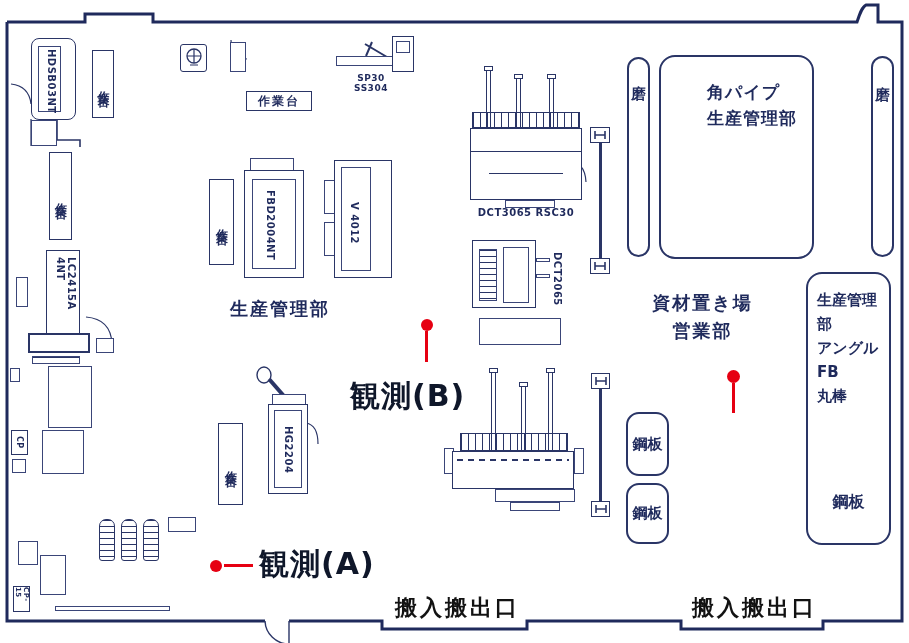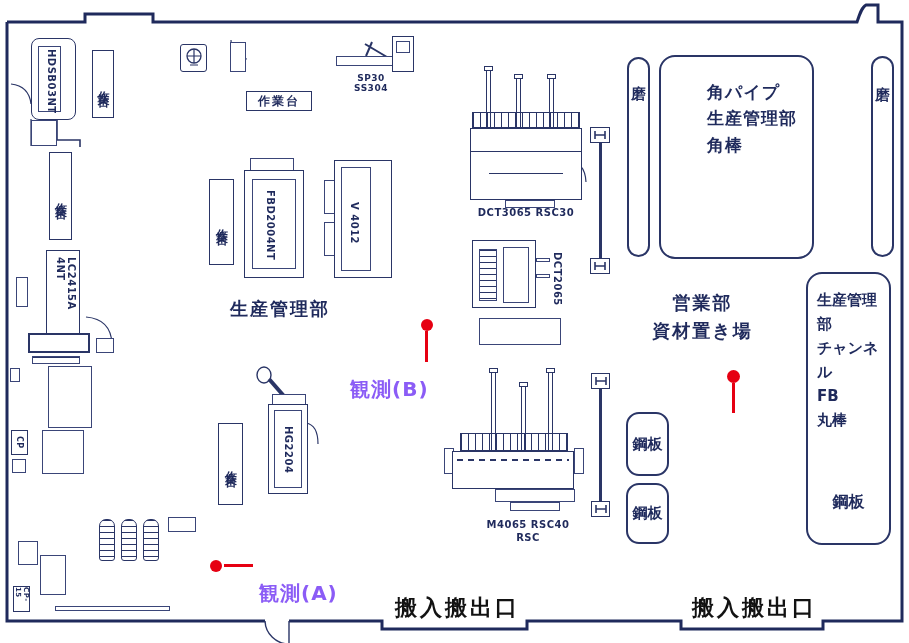--- a/index.html
+++ b/index.html
@@ -22,21 +22,21 @@
           font-size:12px;font-weight:bold;color:#1f2a5c;letter-spacing:2px;}
   
   .storage{position:absolute;box-sizing:border-box;border:2px solid #2a3566;border-radius:13px;
            background:#fff;color:#1f2a5c;font-weight:bold;}
   
   .areatitle{position:absolute;text-align:center;font-weight:bold;color:#1f2a5c;
              font-size:18px;line-height:1.55;letter-spacing:2px;}
   
   .obs-dot{position:absolute;border-radius:50%;background:#e60012;}
   .obs-stem{position:absolute;background:#e60012;}
-  .obs-label{position:absolute;color:#8b5cf6;font-size:20px;font-weight:600;letter-spacing:1px;white-space:nowrap;}
+  .obs-label{position:absolute;color:#0f172a;font-size:30px;font-weight:600;letter-spacing:1px;white-space:nowrap;}
   
   .entrance{position:absolute;color:#121212;font-size:22px;font-weight:600;letter-spacing:3px;
             text-align:center;white-space:nowrap;}
   
   .hatch-v{background:repeating-linear-gradient(90deg,#2a3566 0 1px,rgba(0,0,0,0) 1px 7px);}
   .ribs-h{background:repeating-linear-gradient(180deg,#2a3566 0 1.2px,rgba(0,0,0,0) 1.2px 6px);}
   .dashes{background:repeating-linear-gradient(90deg,#2a3566 0 6px,rgba(0,0,0,0) 6px 11px);}
   .cyl{position:absolute;box-sizing:border-box;border:1.5px solid #2a3566;border-radius:7px 7px 3px 3px;}
   .mast{position:absolute;box-sizing:border-box;border:1px solid #2a3566;background:#fff;}
   .mastcap{position:absolute;box-sizing:border-box;border:1px solid #2a3566;background:#fff;}
@@ -184,40 +184,36 @@
   <div class="cyl ribs-h" style="left:99px;top:519px;width:16px;height:42px;"></div>
   <div class="cyl ribs-h" style="left:121px;top:519px;width:16px;height:42px;"></div>
   <div class="cyl ribs-h" style="left:143px;top:519px;width:16px;height:42px;"></div>
   <div class="part" style="left:168px;top:517px;width:28px;height:15px;"></div>
   <div class="part" style="left:18px;top:541px;width:20px;height:24px;"></div>
   <div class="part" style="left:40px;top:555px;width:26px;height:40px;"></div>
   <div class="part" style="left:55px;top:606px;width:115px;height:5px;"></div>
 
   <div class="obs-dot" style="left:210px;top:560px;width:12px;height:12px;"></div>
   <div class="obs-stem" style="left:224px;top:564px;width:29px;height:3px;"></div>
-  <div class="obs-label" style="left:259px;top:580px;">観測(A)</div>
+  <div class="obs-label" style="left:259px;top:544px;">観測(A)</div>
 
   <div class="mastcap" style="left:489px;top:368px;width:9px;height:5px;"></div>
   <div class="mast" style="left:491px;top:372px;width:5px;height:80px;"></div>
   <div class="mastcap" style="left:519px;top:382px;width:9px;height:5px;"></div>
   <div class="mast" style="left:521px;top:386px;width:5px;height:66px;"></div>
   <div class="mastcap" style="left:546px;top:368px;width:9px;height:5px;"></div>
   <div class="mast" style="left:548px;top:372px;width:5px;height:80px;"></div>
   <div class="abs hatch-v" style="left:460px;top:433px;width:108px;height:18px;border:1px solid #2a3566;"></div>
   <div class="part" style="left:444px;top:448px;width:10px;height:26px;"></div>
   <div class="part" style="left:574px;top:448px;width:10px;height:26px;"></div>
   <div class="mach" style="left:452px;top:451px;width:122px;height:38px;">
     <div class="abs dashes" style="left:4px;top:7px;width:112px;height:2px;"></div>
   </div>
   <div class="part" style="left:495px;top:489px;width:80px;height:13px;"></div>
   <div class="part" style="left:510px;top:502px;width:50px;height:9px;"></div>
-  <div class="abs mlabel f10" style="left:466px;top:518px;width:124px;text-align:center;line-height:1.3;">
-    <div>M4065 RSC40</div>
-    <div>RSC</div>
-  </div>
 
   <div class="railline" style="left:599px;top:140px;width:2.5px;height:122px;"></div>
   <div class="railbox" style="left:590px;top:127px;width:20px;height:16px;">
     <svg width="16" height="12">
         <path d="M3 2 V10 M13 2 V10 M3 6 H13" stroke="#2a3566" stroke-width="1.6" fill="none"></path>
       </svg>
   </div>
   <div class="railbox" style="left:590px;top:258px;width:20px;height:16px;">
     <svg width="16" height="12">
         <path d="M3 2 V10 M13 2 V10 M3 6 H13" stroke="#2a3566" stroke-width="1.6" fill="none"></path>
@@ -236,49 +232,48 @@
   </div>
 
   <div class="storage" style="left:627px;top:57px;width:23px;height:200px;">
     <div style="text-align:center;margin-top:26px;font-size:15px;">磨</div>
   </div>
 
   <div class="storage" style="left:659px;top:55px;width:155px;height:204px;border-radius:16px;">
     <div style="margin:22px 0 0 46px;font-size:17px;line-height:1.55;letter-spacing:1px;">
       <div>角パイプ</div>
       <div>生産管理部</div>
-      <div>角棒</div>
     </div>
   </div>
 
 
   <div class="storage" style="left:871px;top:56px;width:23px;height:201px;">
     <div style="text-align:center;margin-top:28px;font-size:15px;">磨</div>
   </div>
 
   <div class="storage" style="left:806px;top:272px;width:85px;height:273px;border-radius:16px;">
     <div style="margin:14px 0 0 9px;font-size:15px;line-height:1.6;">
       <div>生産管理部</div>
-      <div>チャンネル</div>
+      <div>アングル</div>
       <div>FB</div>
       <div>丸棒</div>
     </div>
     <div style="position:absolute;bottom:30px;left:0;width:100%;text-align:center;font-size:16px;">鋼板</div>
   </div>
 
   <div class="storage center" style="left:626px;top:412px;width:43px;height:64px;font-size:15px;">
     <span>鋼板</span>
   </div>
   <div class="storage center" style="left:626px;top:483px;width:43px;height:61px;font-size:15px;">
     <span>鋼板</span>
   </div>
 
   <div class="areatitle" style="left:635px;top:289px;width:135px;">
+    <div>資材置き場</div>
     <div>営業部</div>
-    <div>資材置き場</div>
   </div>
 
   <div class="obs-dot" style="left:727px;top:370px;width:13px;height:13px;"></div>
   <div class="obs-stem" style="left:732px;top:383px;width:3px;height:30px;"></div>
 
   <div class="entrance" style="left:390px;top:593px;width:135px;">搬入搬出口</div>
   <div class="entrance" style="left:687px;top:593px;width:135px;">搬入搬出口</div>
 
 </div>
 

